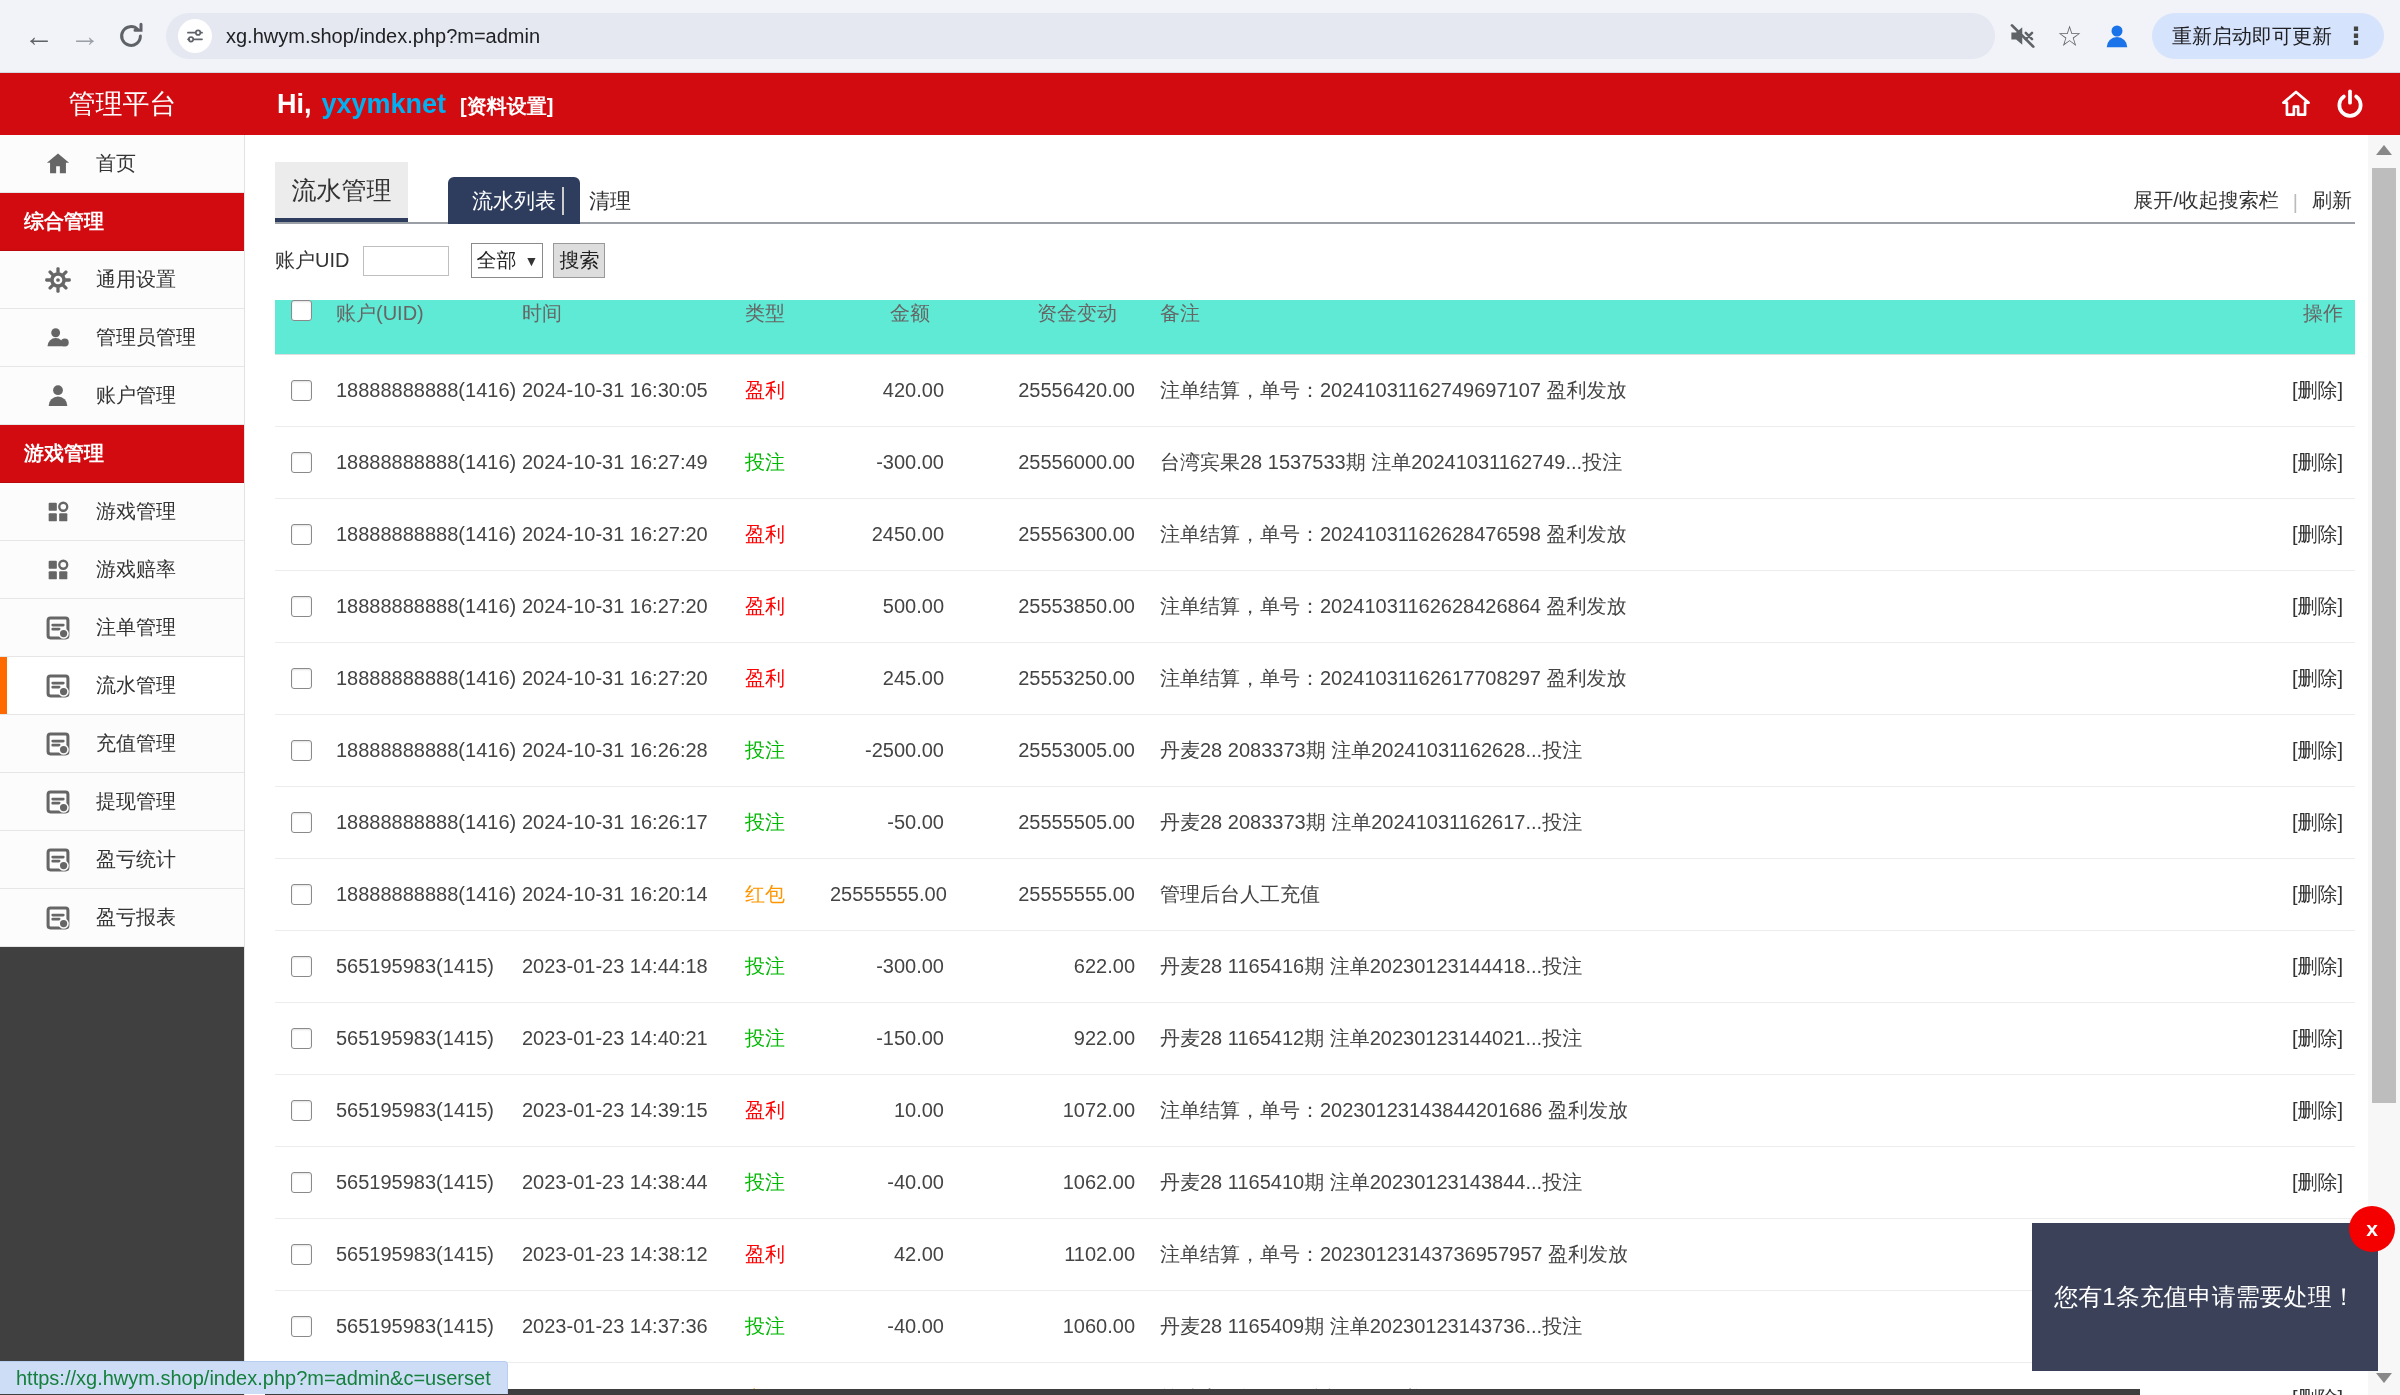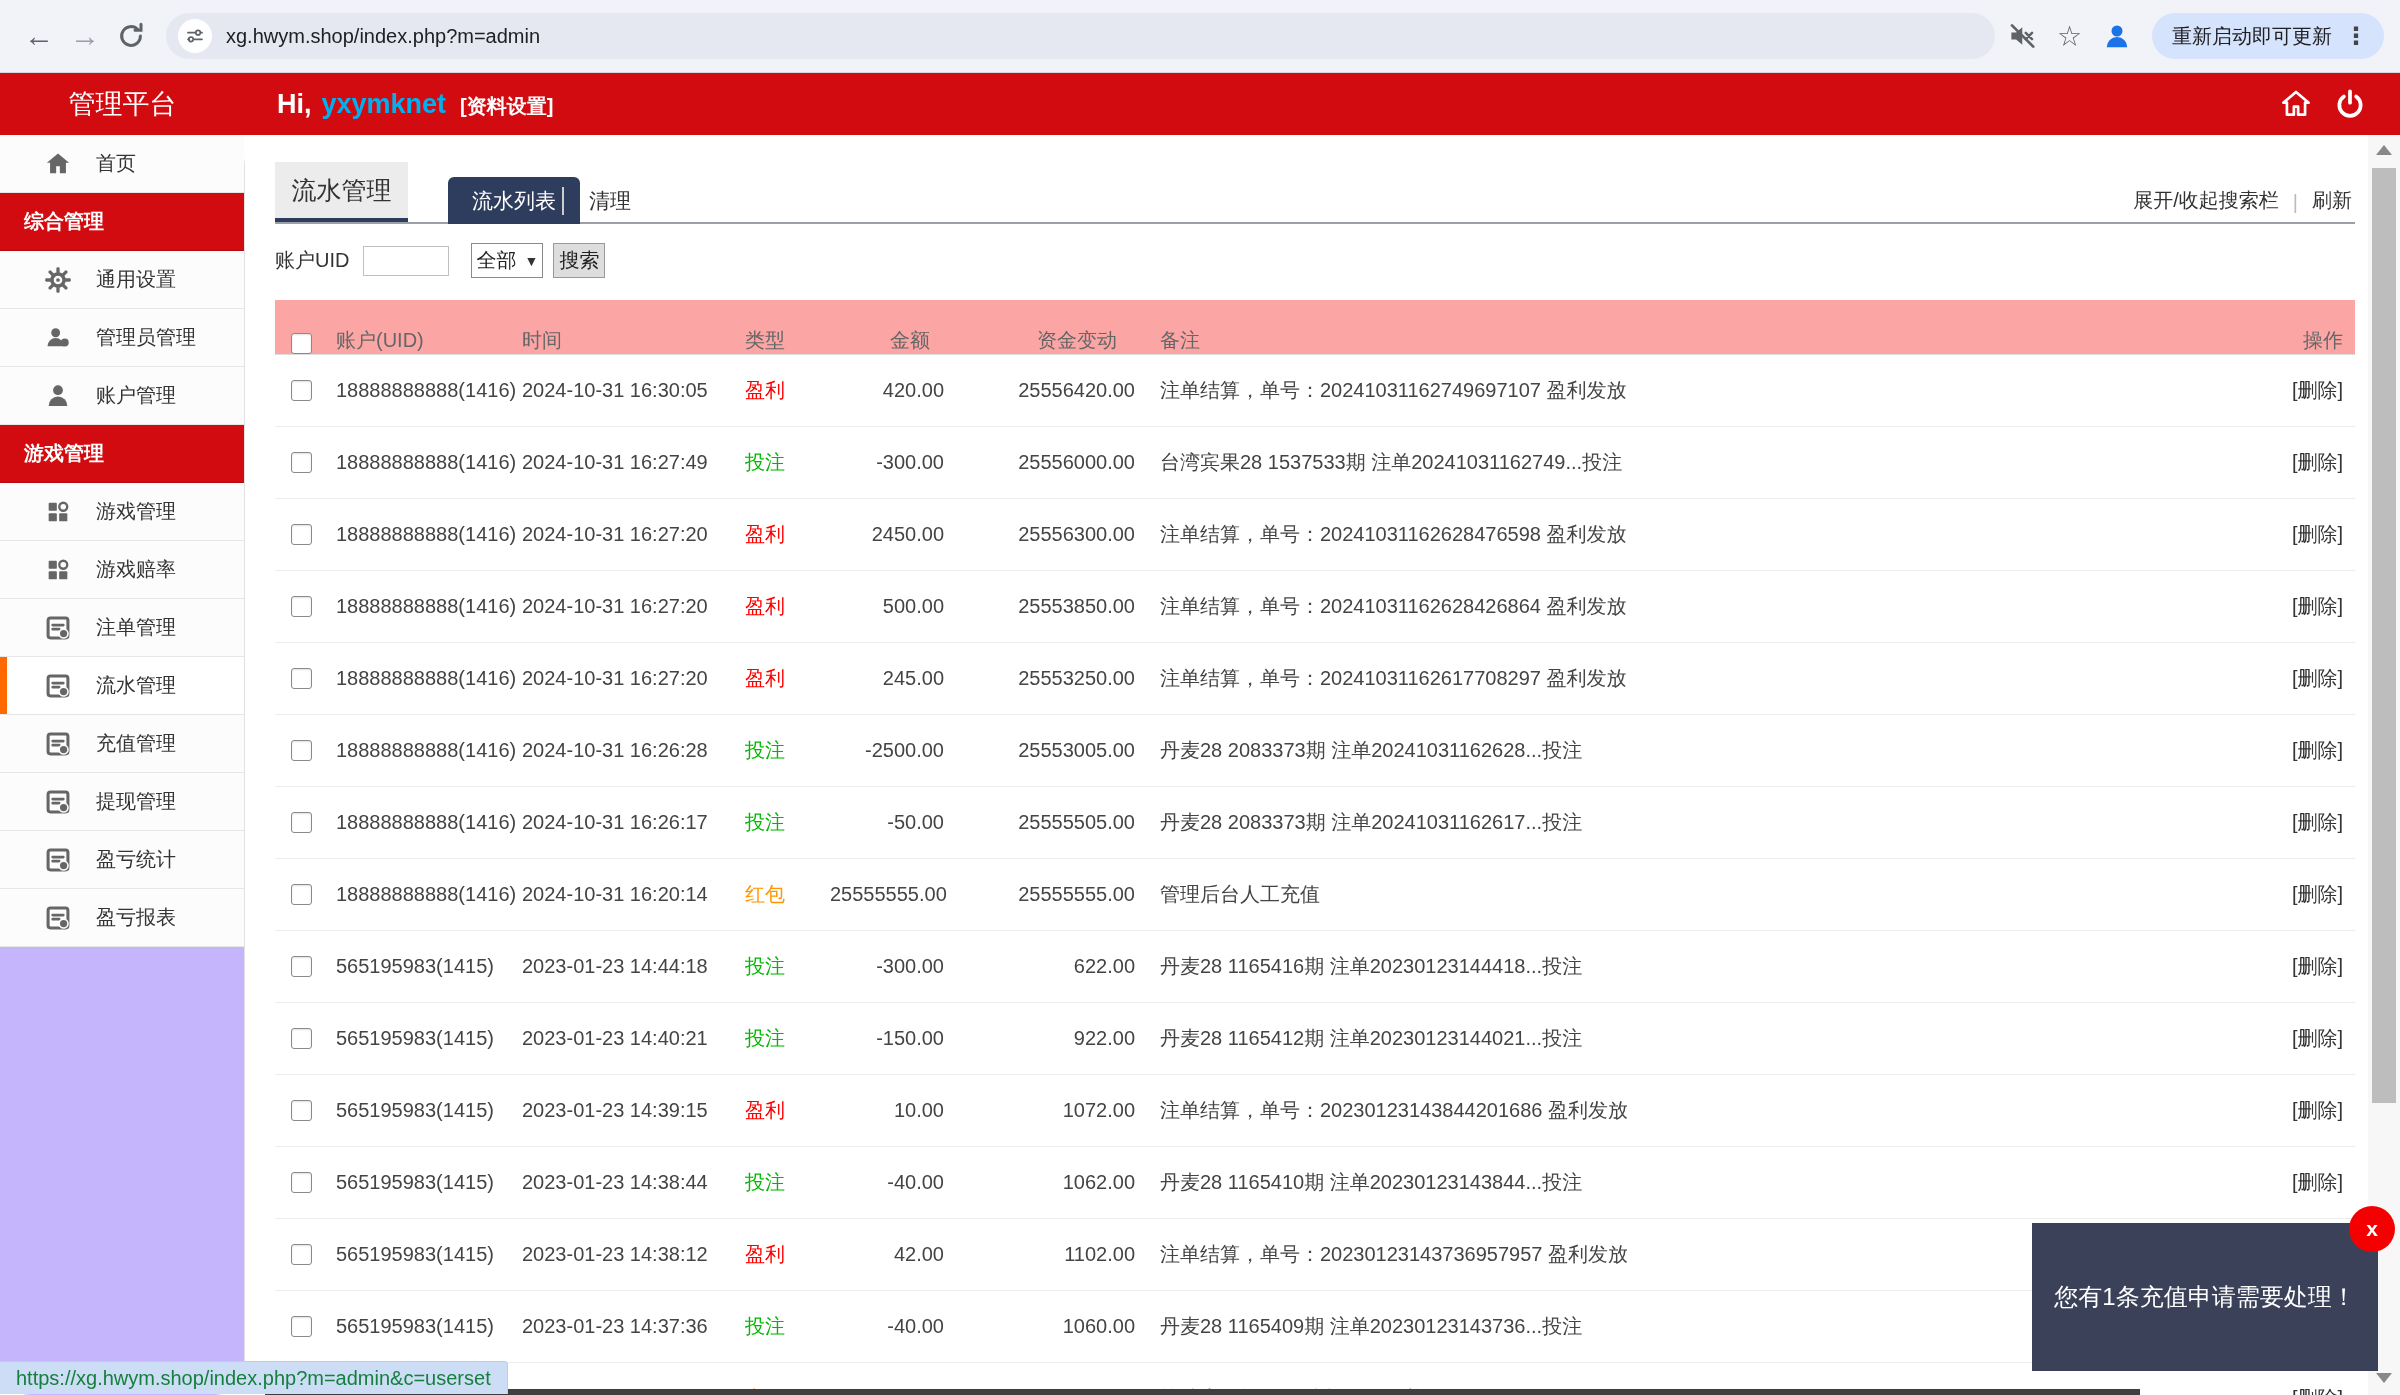--- a/index.html
+++ b/index.html
@@ -32,22 +32,22 @@
     display:flex; align-items:center; }
   .brand { width:245px; text-align:center; color:#fff; font-size:27px; font-weight:normal; }
   .greeting { display:flex; align-items:baseline; margin-left:32px; }
   .greet-hi { color:#fff; font-size:27px; font-weight:bold; }
   .greet-user { color:#00b0f0; font-size:27px; font-weight:bold; margin-left:10px; }
   .greet-set { color:#fff; font-size:20px; font-weight:bold; margin-left:14px; }
   .header-right { margin-left:auto; display:flex; align-items:center; gap:22px; padding-right:34px; }
   .header-right svg { width:32px; height:32px; }
 
   
-  .sidebar { position:absolute; left:0; top:135px; width:245px; height:1260px; background:#c4b5fd;
-    border-right:1px solid #e2e2e2;border-radius:31px; }
+  .sidebar { position:absolute; left:0; top:135px; width:245px; height:1260px; background:#404040;
+    border-right:1px solid #e2e2e2; }
   .sb-item { height:58px; background:#fcfcfc; border-bottom:1px solid #e6e6e6; display:flex;
     align-items:center; cursor:pointer; }
   .sb-item.active { background:#fff; box-shadow:inset 7px 0 0 #ff6a00; }
   .sb-icon { width:28px; height:28px; margin-left:44px; display:flex; }
   .sb-icon svg { width:28px; height:28px; }
   .sb-label { font-size:20px; color:#333; margin-left:24px; }
   .sb-section { height:58px; background:#d20b10; display:flex; align-items:center; border-bottom:1px solid #b80a0e; }
   .sb-section span { color:#fff; font-size:20px; font-weight:bold; margin-left:24px; }
 
   
@@ -70,21 +70,21 @@
   .search-label { font-size:20px; color:#333; }
   .uid-input { width:86px; height:30px; border:1px solid #bfbfbf; margin-left:14px; font-size:19px; padding:0 6px; }
   .type-select { margin-left:22px; width:72px; height:35px; border:1px solid #8a8a8a; background:#fff;
     display:flex; align-items:center; justify-content:center; gap:8px; font-size:20px; color:#222; cursor:pointer; }
   .type-select .chev { font-size:14px; color:#333; }
   .search-btn { margin-left:10px; width:52px; height:35px; background:#ddd; border:1px solid #999;
     font-size:20px; color:#222; display:flex; align-items:center; justify-content:center; cursor:pointer; }
 
   
   .flow-table { position:absolute; left:30px; right:13px; top:165px; bottom:0; overflow:hidden; }
-  .t-head { height:55px; background:#fca5a5; display:flex; align-items:flex-end; font-size:20px; color:#666;
+  .t-head { height:55px; background:#5eead4; display:flex; align-items:flex-start; font-size:20px; color:#666;
     border-bottom:1px solid #ddd; }
   .t-row { height:72px; display:flex; align-items:center; font-size:20px; color:#444;
     border-bottom:1px solid #ededed; background:#fff; }
   .col-cb { width:55px; padding-left:16px; display:flex; align-items:center; }
   .col-uid { width:180px; padding-left:6px; white-space:nowrap; }
   .col-time { width:190px; padding-left:12px; white-space:nowrap; }
   .col-type { width:130px; text-align:center; }
   .col-amt { width:120px; text-align:right; padding-right:6px; }
   .col-fund { width:185px; text-align:right; }
   .col-remark { flex:1; padding-left:25px; white-space:nowrap; overflow:hidden; }

